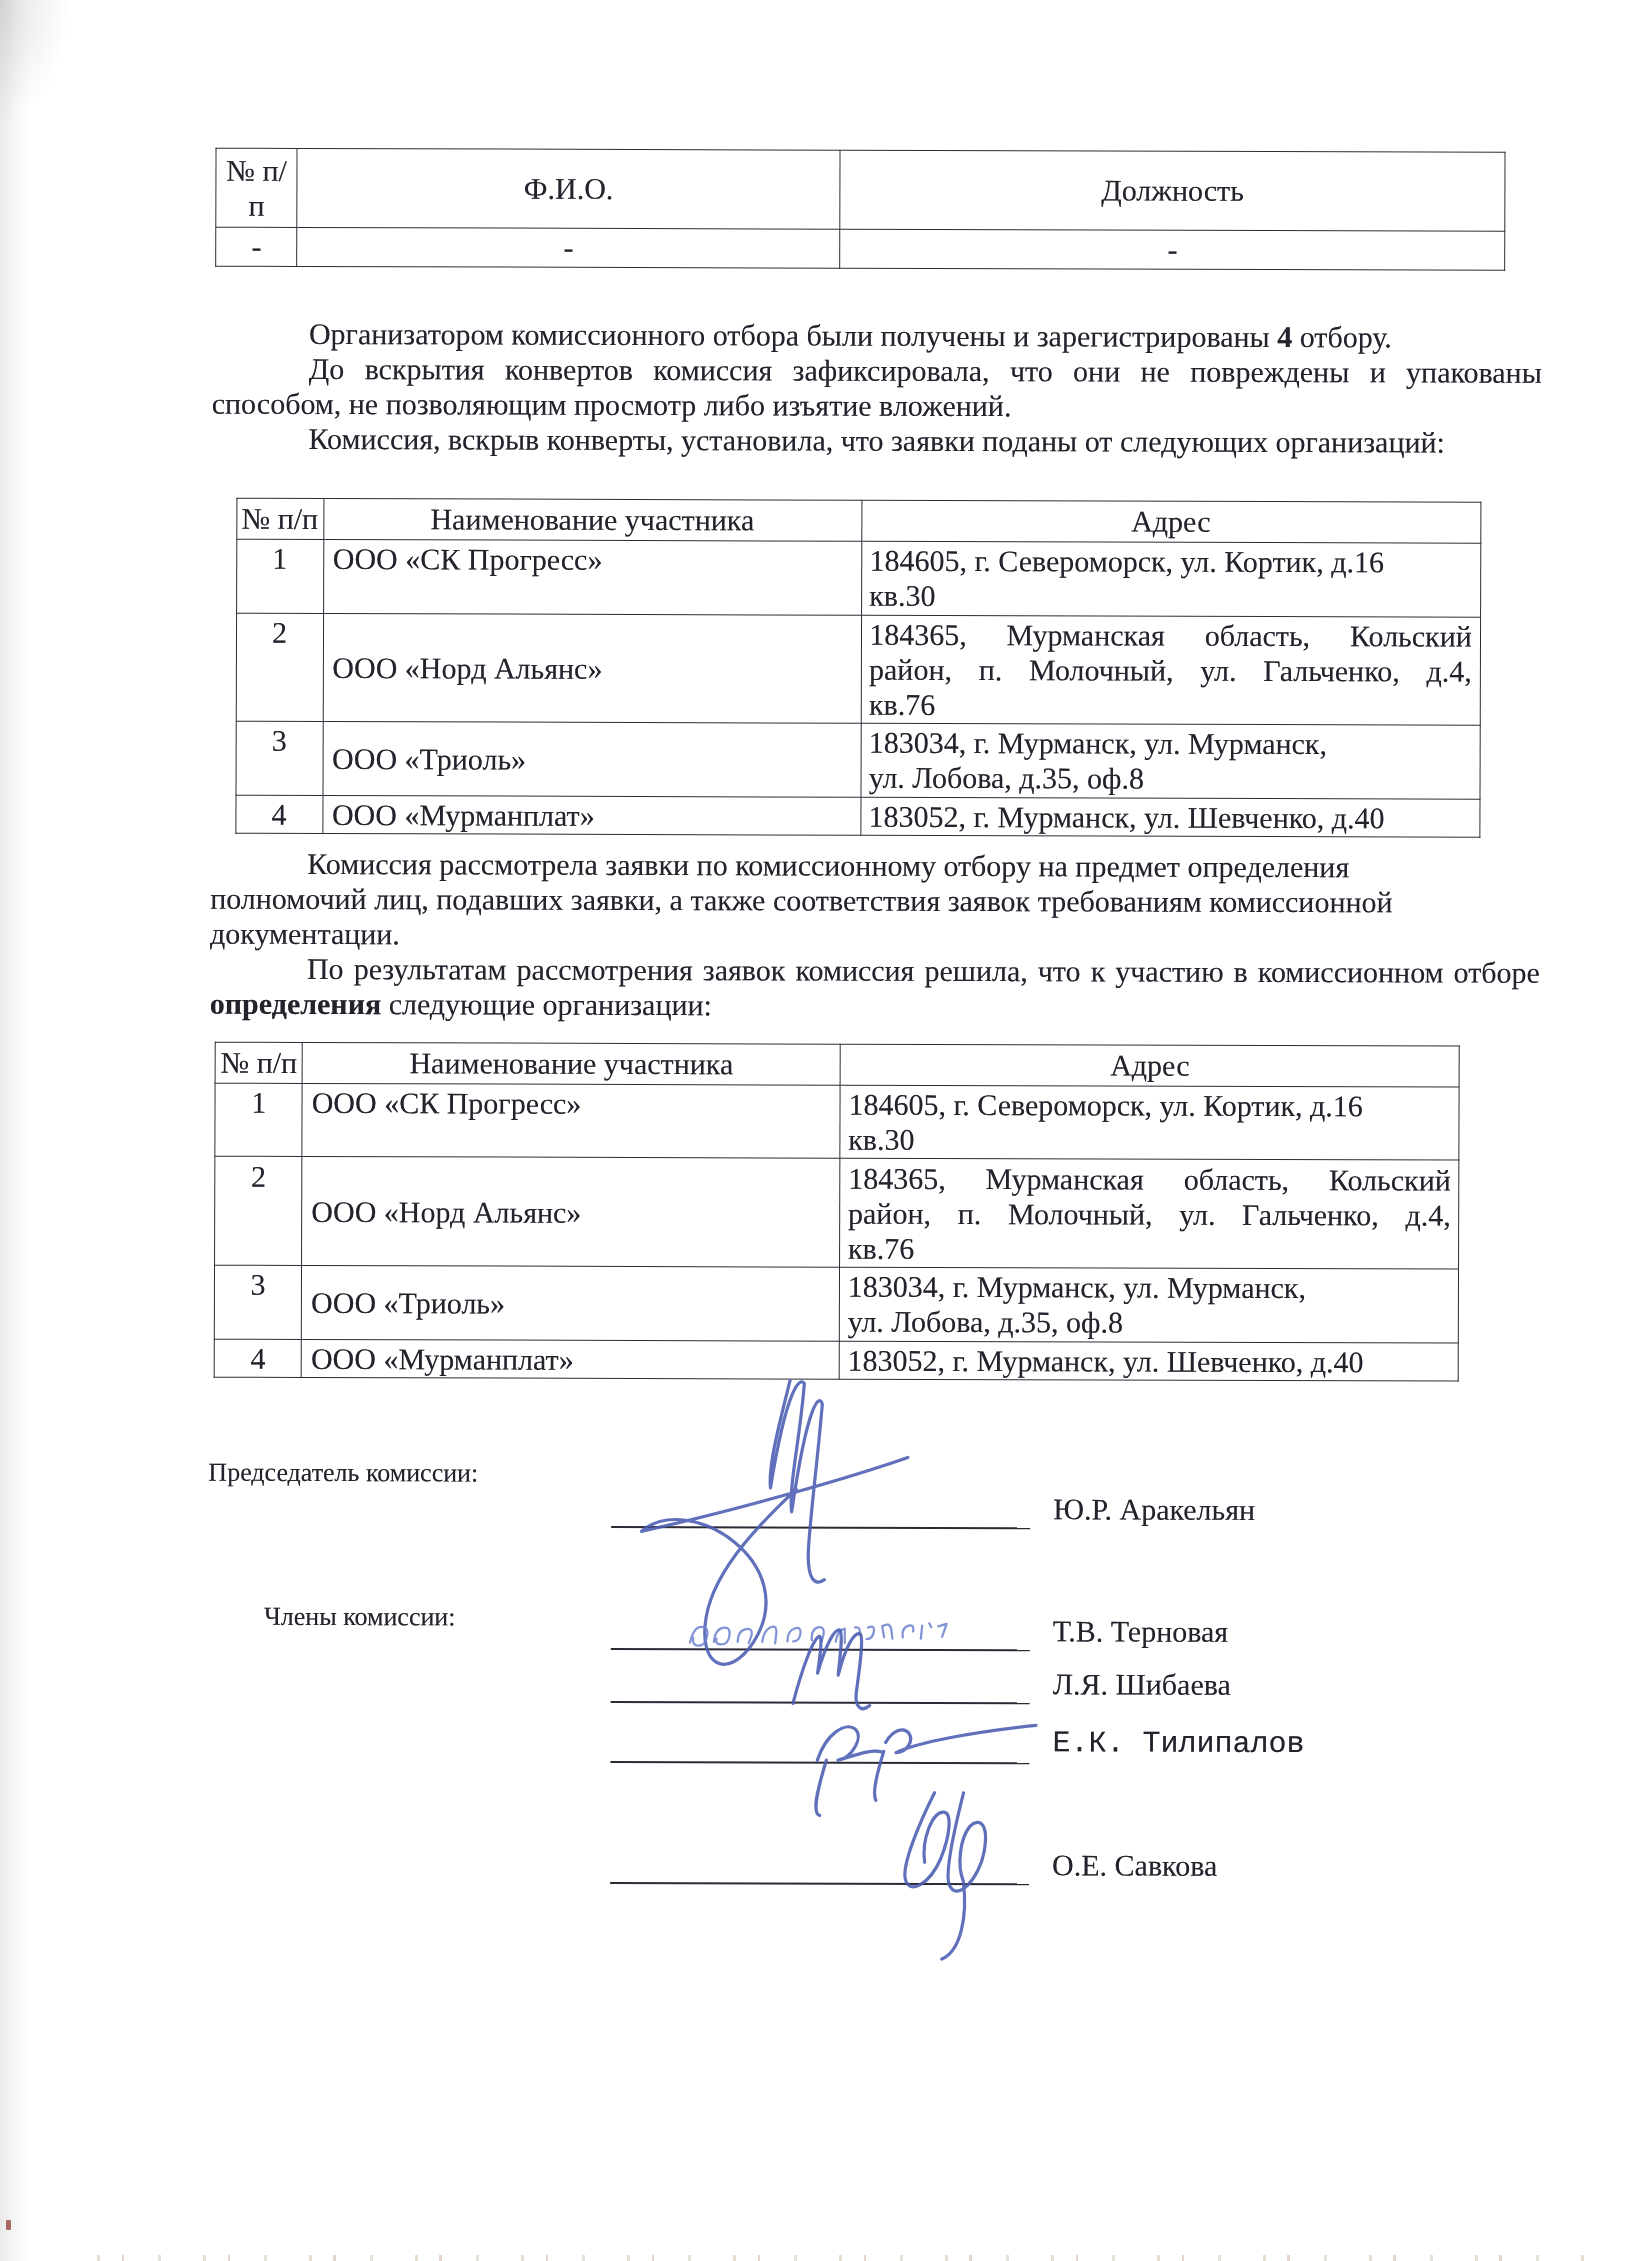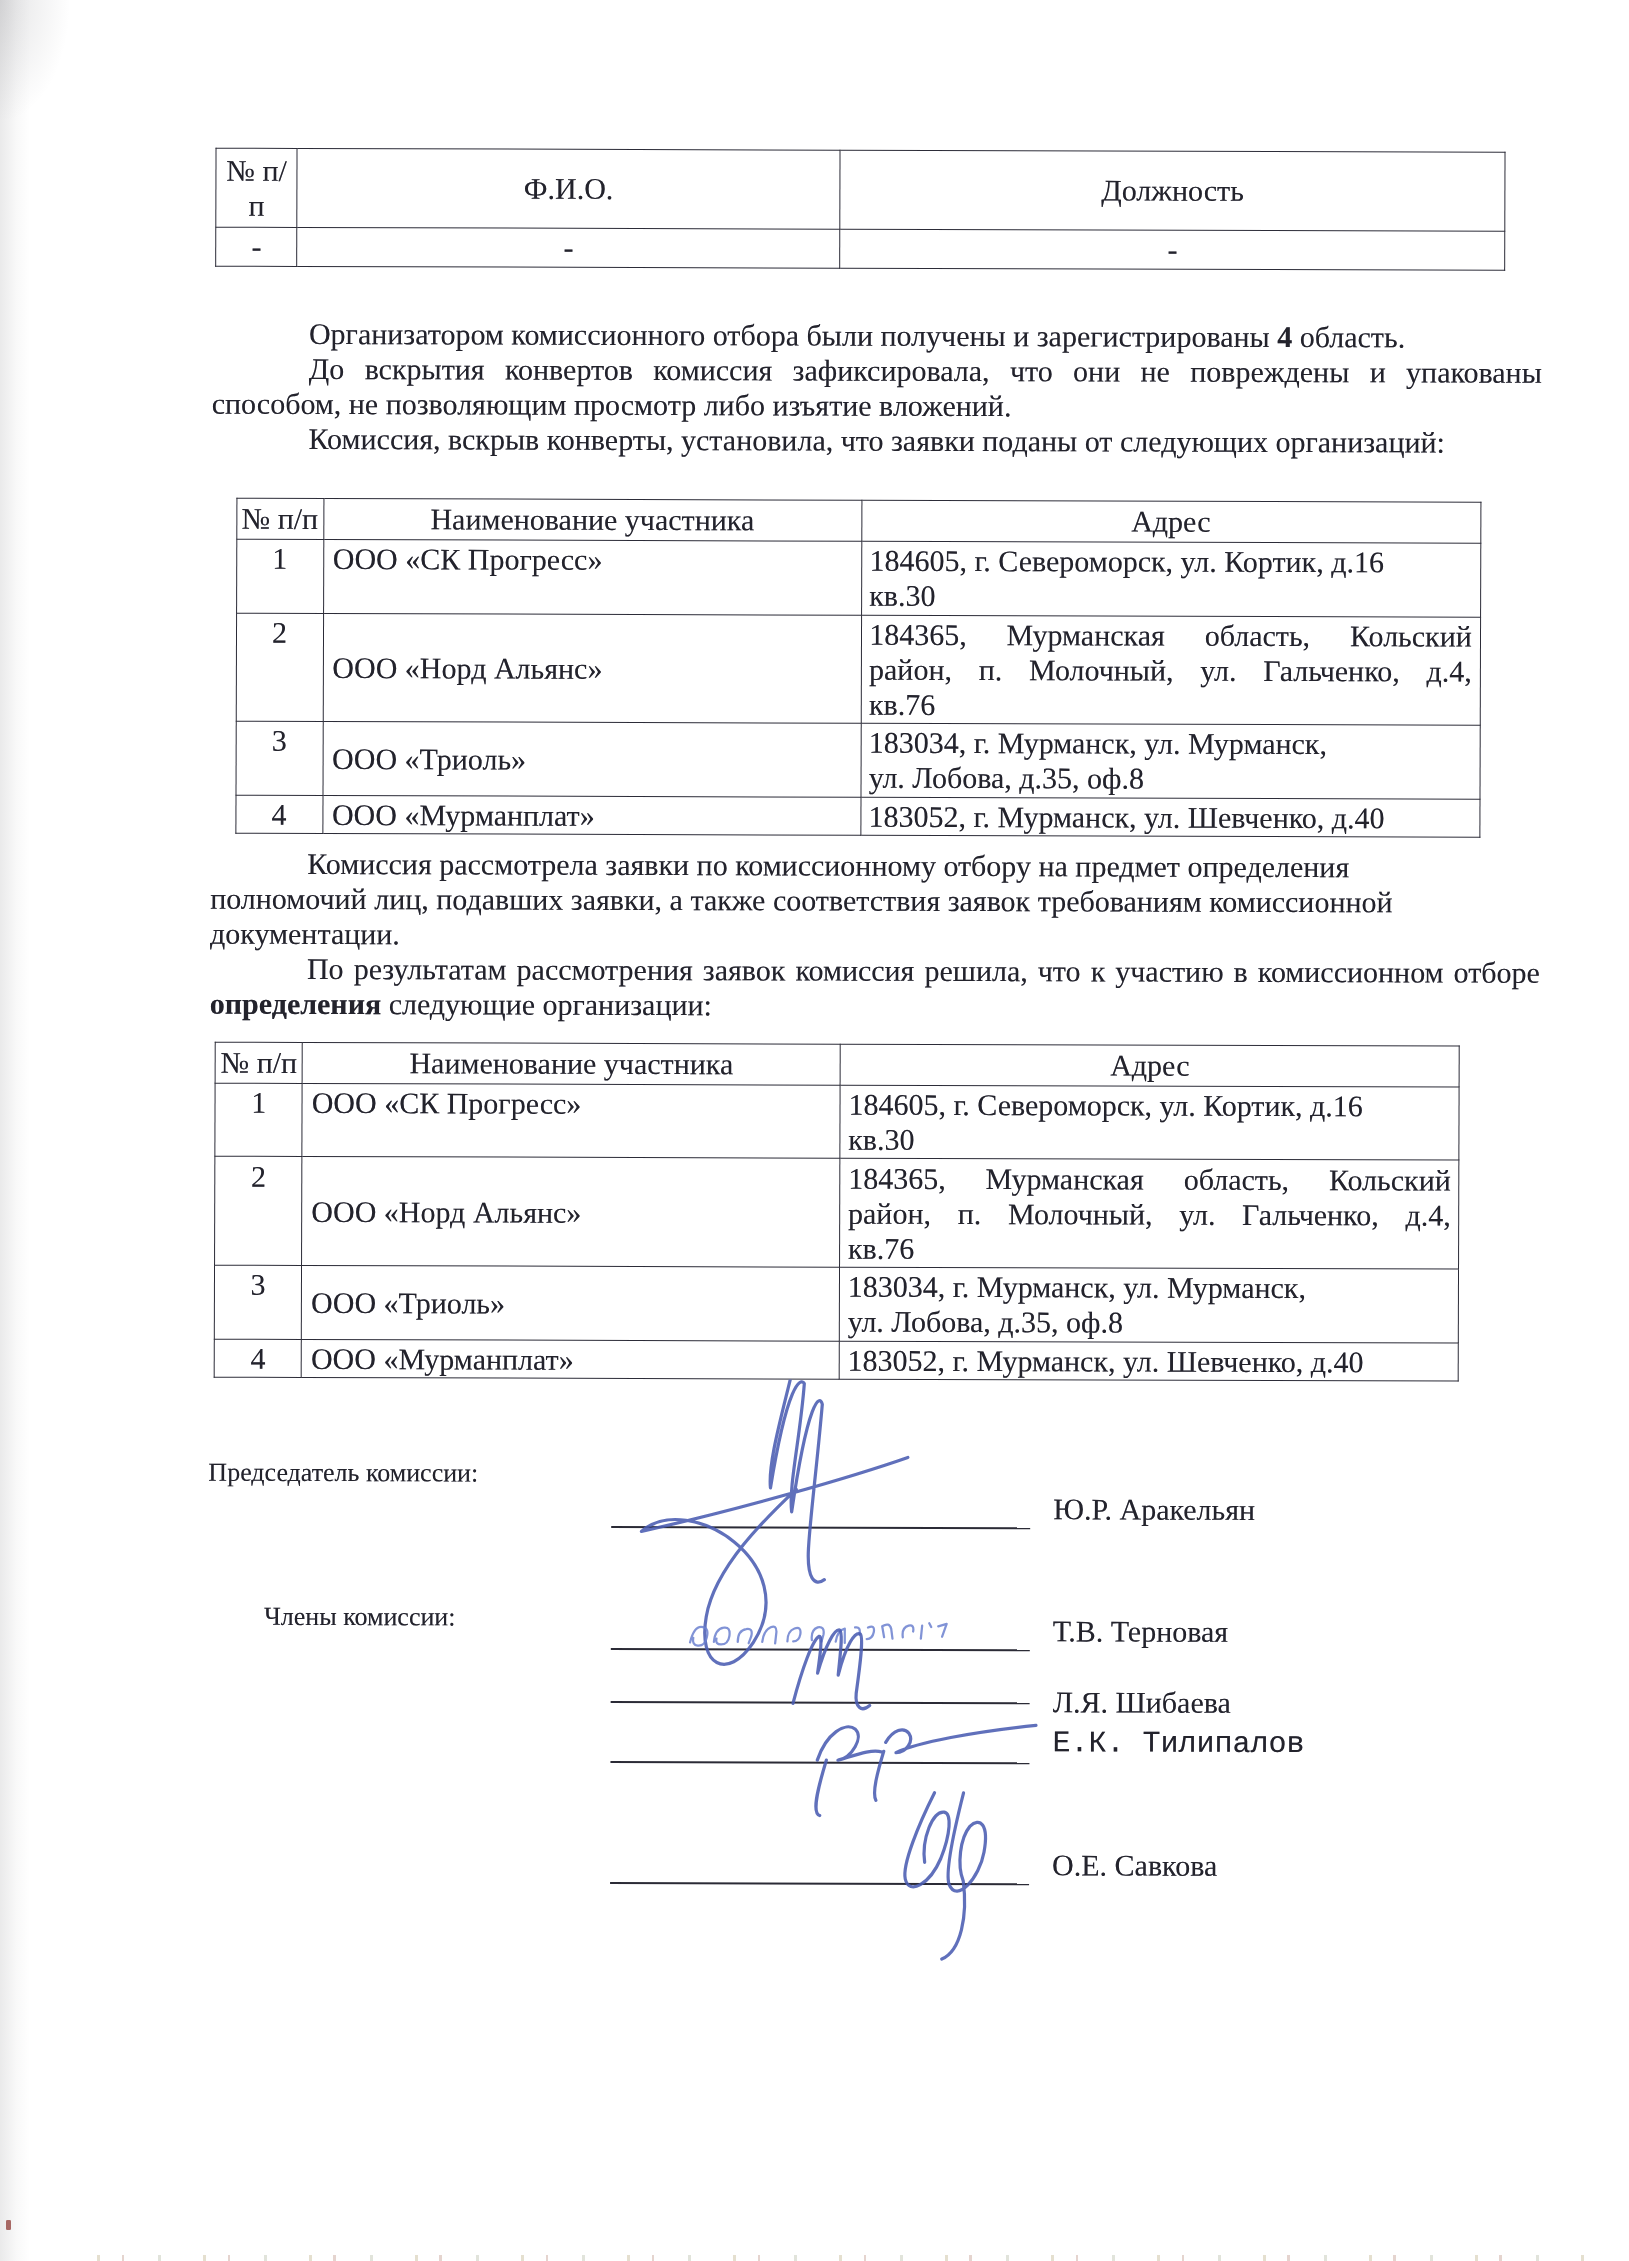--- a/index.html
+++ b/index.html
@@ -75,21 +75,21 @@
   .sig-label{ position:absolute; font-size:26px; line-height:35px;
               text-shadow:0 0 0.6px rgba(35,35,60,.45); }
   .lbl-chairman{ left:0; top:77px; }
   .lbl-members{ left:16px; top:221px;margin-left:40px; }
   .sig-line{ position:absolute; left:403px; width:419px; height:0;
              border-bottom:2.6px solid #2b2b36; }
   .sig-name{ position:absolute; left:845px; font-size:30px; line-height:35px;
              white-space:nowrap; text-shadow:0 0 0.6px rgba(35,35,60,.45); }
   .ln-1{ top:147px; } .nm-1{ top:111px; }
   .ln-2{ top:269px; } .nm-2{ top:233px; }
-  .ln-3{ top:322px; } .nm-3{ top:286px;margin-top:18px; }
+  .ln-3{ top:322px; } .nm-3{ top:286px; }
   .ln-4{ top:382px; } .nm-4{ top:346px;font-family:Liberation Mono, monospace; }
   .ln-5{ top:503px; } .nm-5{ top:467px; }
   .sig-svg{ position:absolute; left:0; top:0; width:1386px; height:774px;
             pointer-events:none; }
   .ink{ fill:none; stroke:#4a5cb2; stroke-width:5; stroke-linecap:round;
         stroke-linejoin:round; opacity:.88; }
   .ink-light{ stroke:#6b80cf; stroke-width:3.5; opacity:.85; }
 </style>
 </head>
 <body>
@@ -115,21 +115,21 @@
     <tbody>
       <tr>
         <td>-</td>
         <td>-</td>
         <td>-</td>
       </tr>
     </tbody>
   </table>
 
   <div class="body-text para-1">
-    <p><span>Организатором комиссионного отбора были получены и зарегистрированы </span><span class="b">4</span><span> область.</span></p>
+    <p><span>Организатором комиссионного отбора были получены и зарегистрированы </span><span class="b">4</span><span> отбору.</span></p>
     <p>До вскрытия конвертов комиссия зафиксировала, что они не повреждены и упакованы способом, не позволяющим просмотр либо изъятие вложений.</p>
     <p>Комиссия, вскрыв конверты, установила, что заявки поданы от следующих организаций:</p>
   </div>
 
   <table class="list-table t-participants">
     <colgroup>
         <col style="width:87px">
         <col style="width:538px">
         <col style="width:619px">
       </colgroup>

